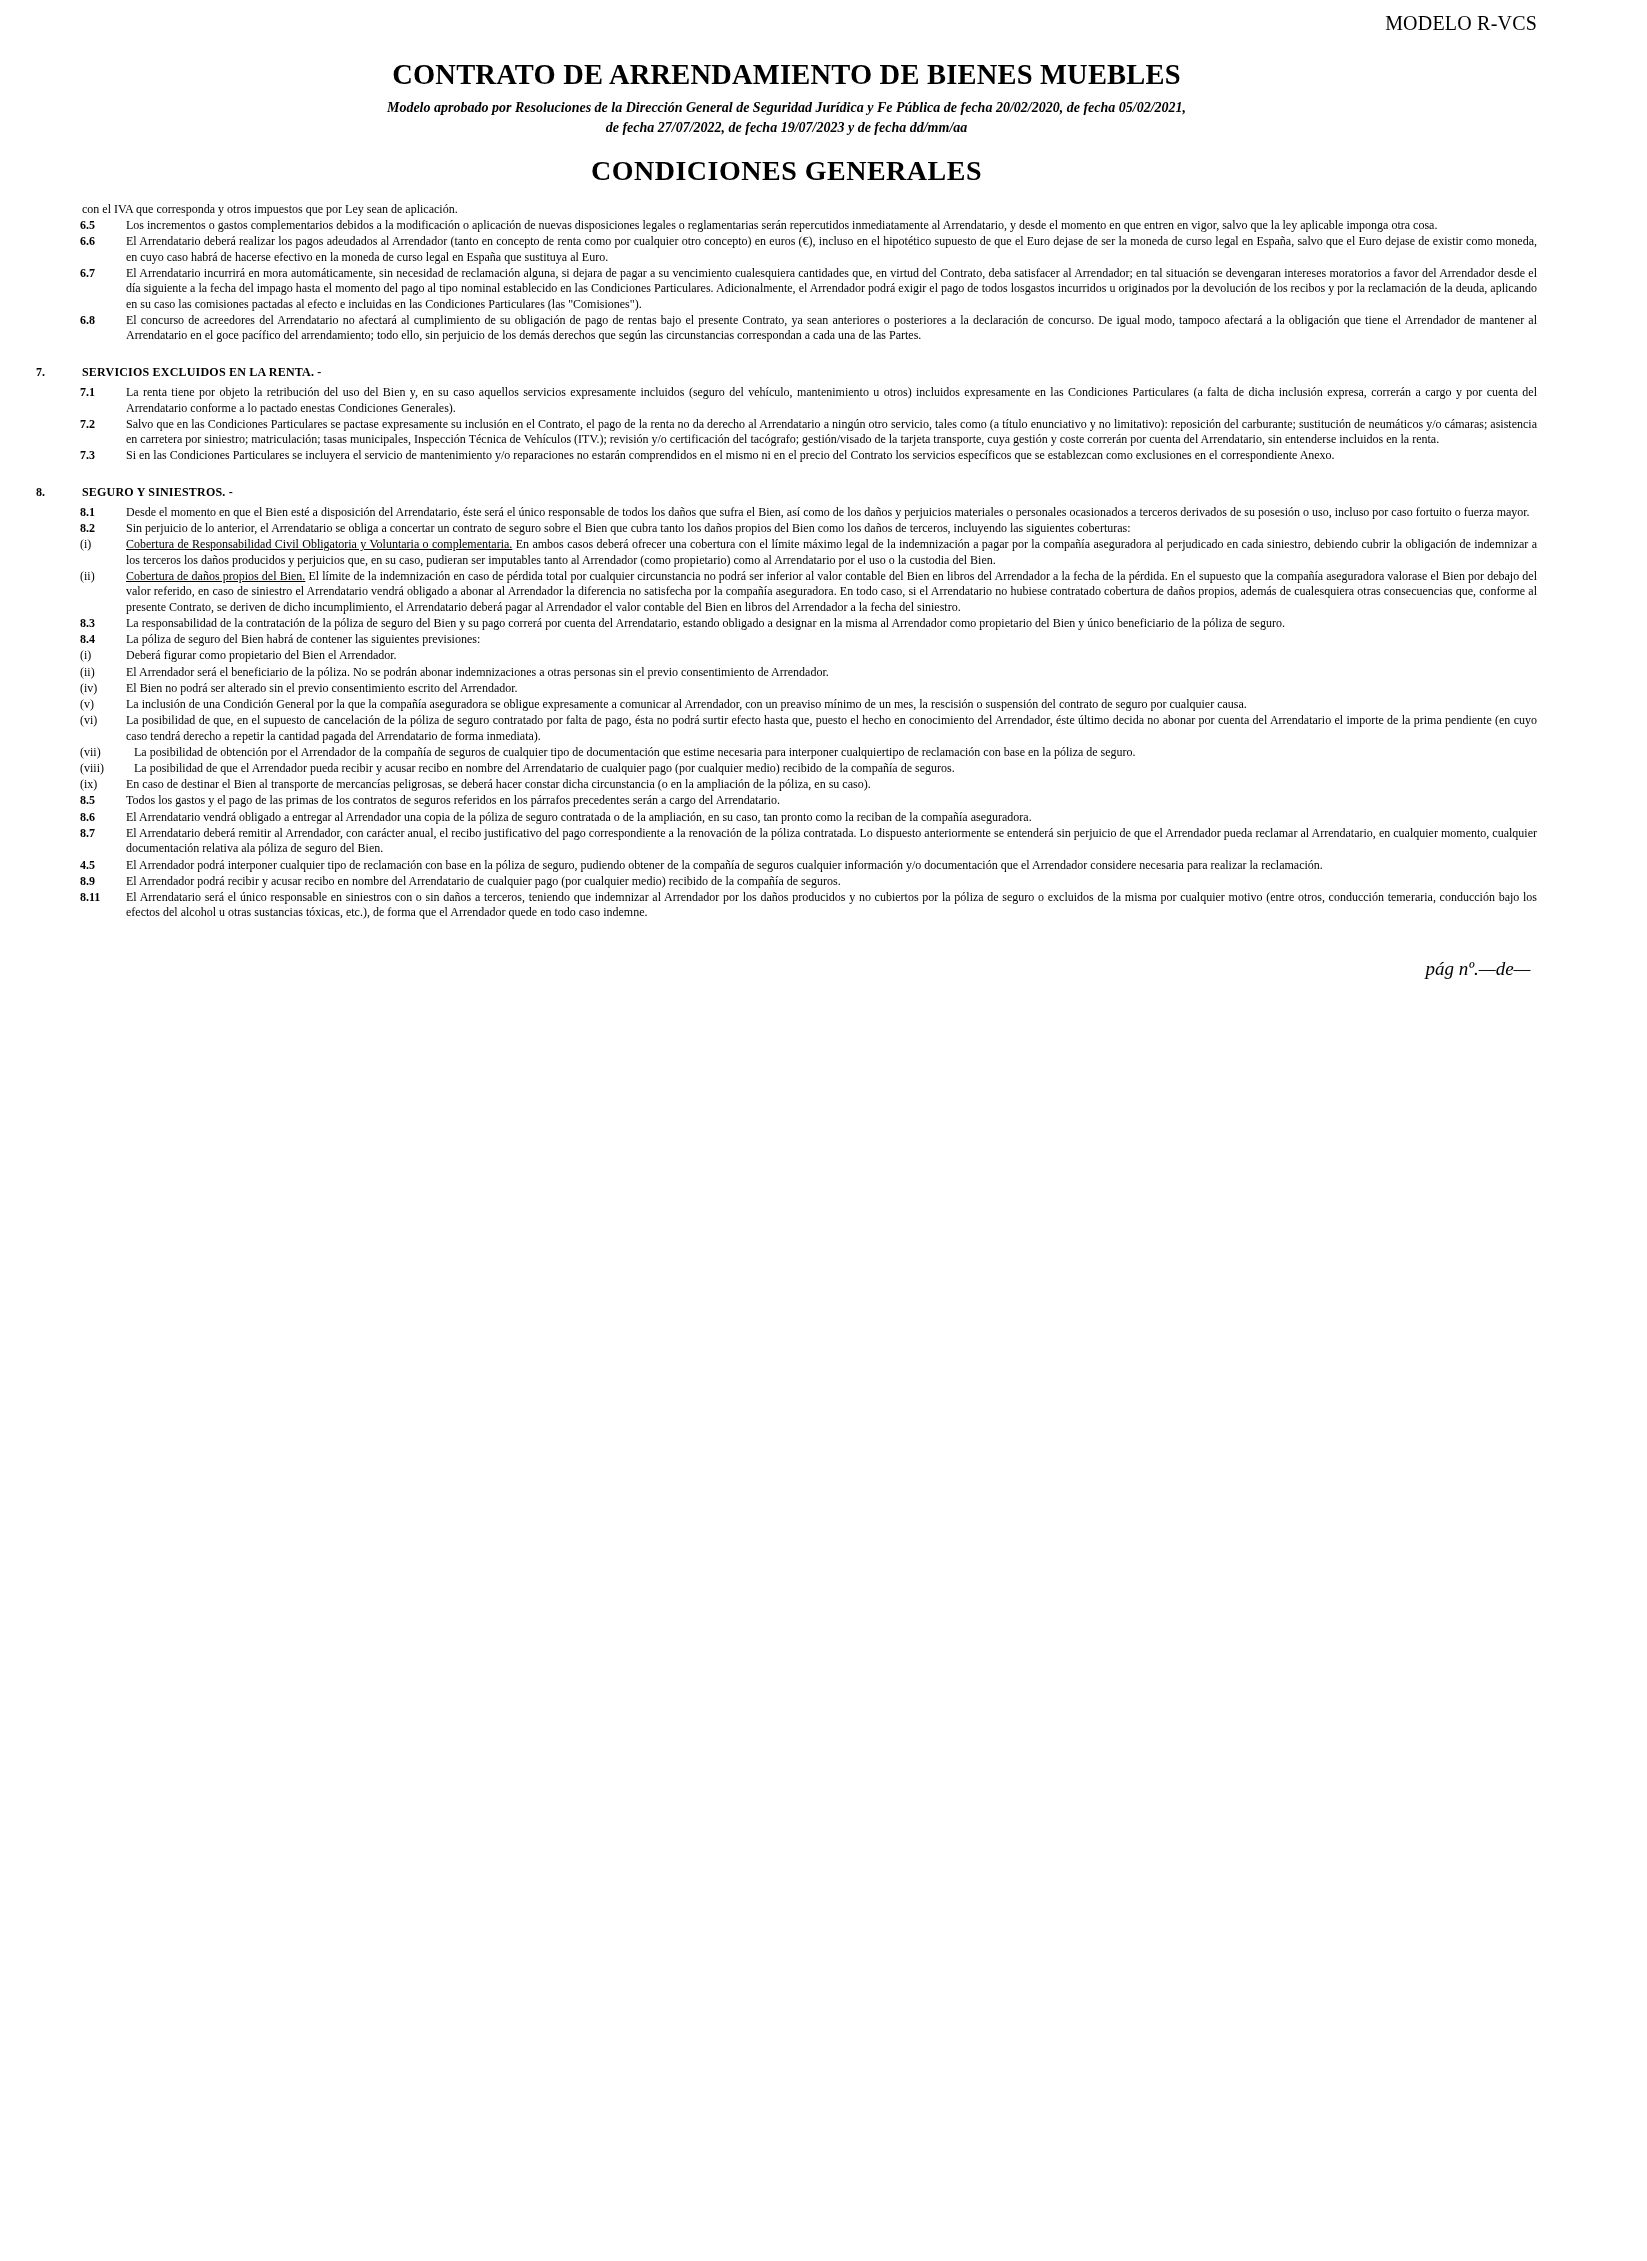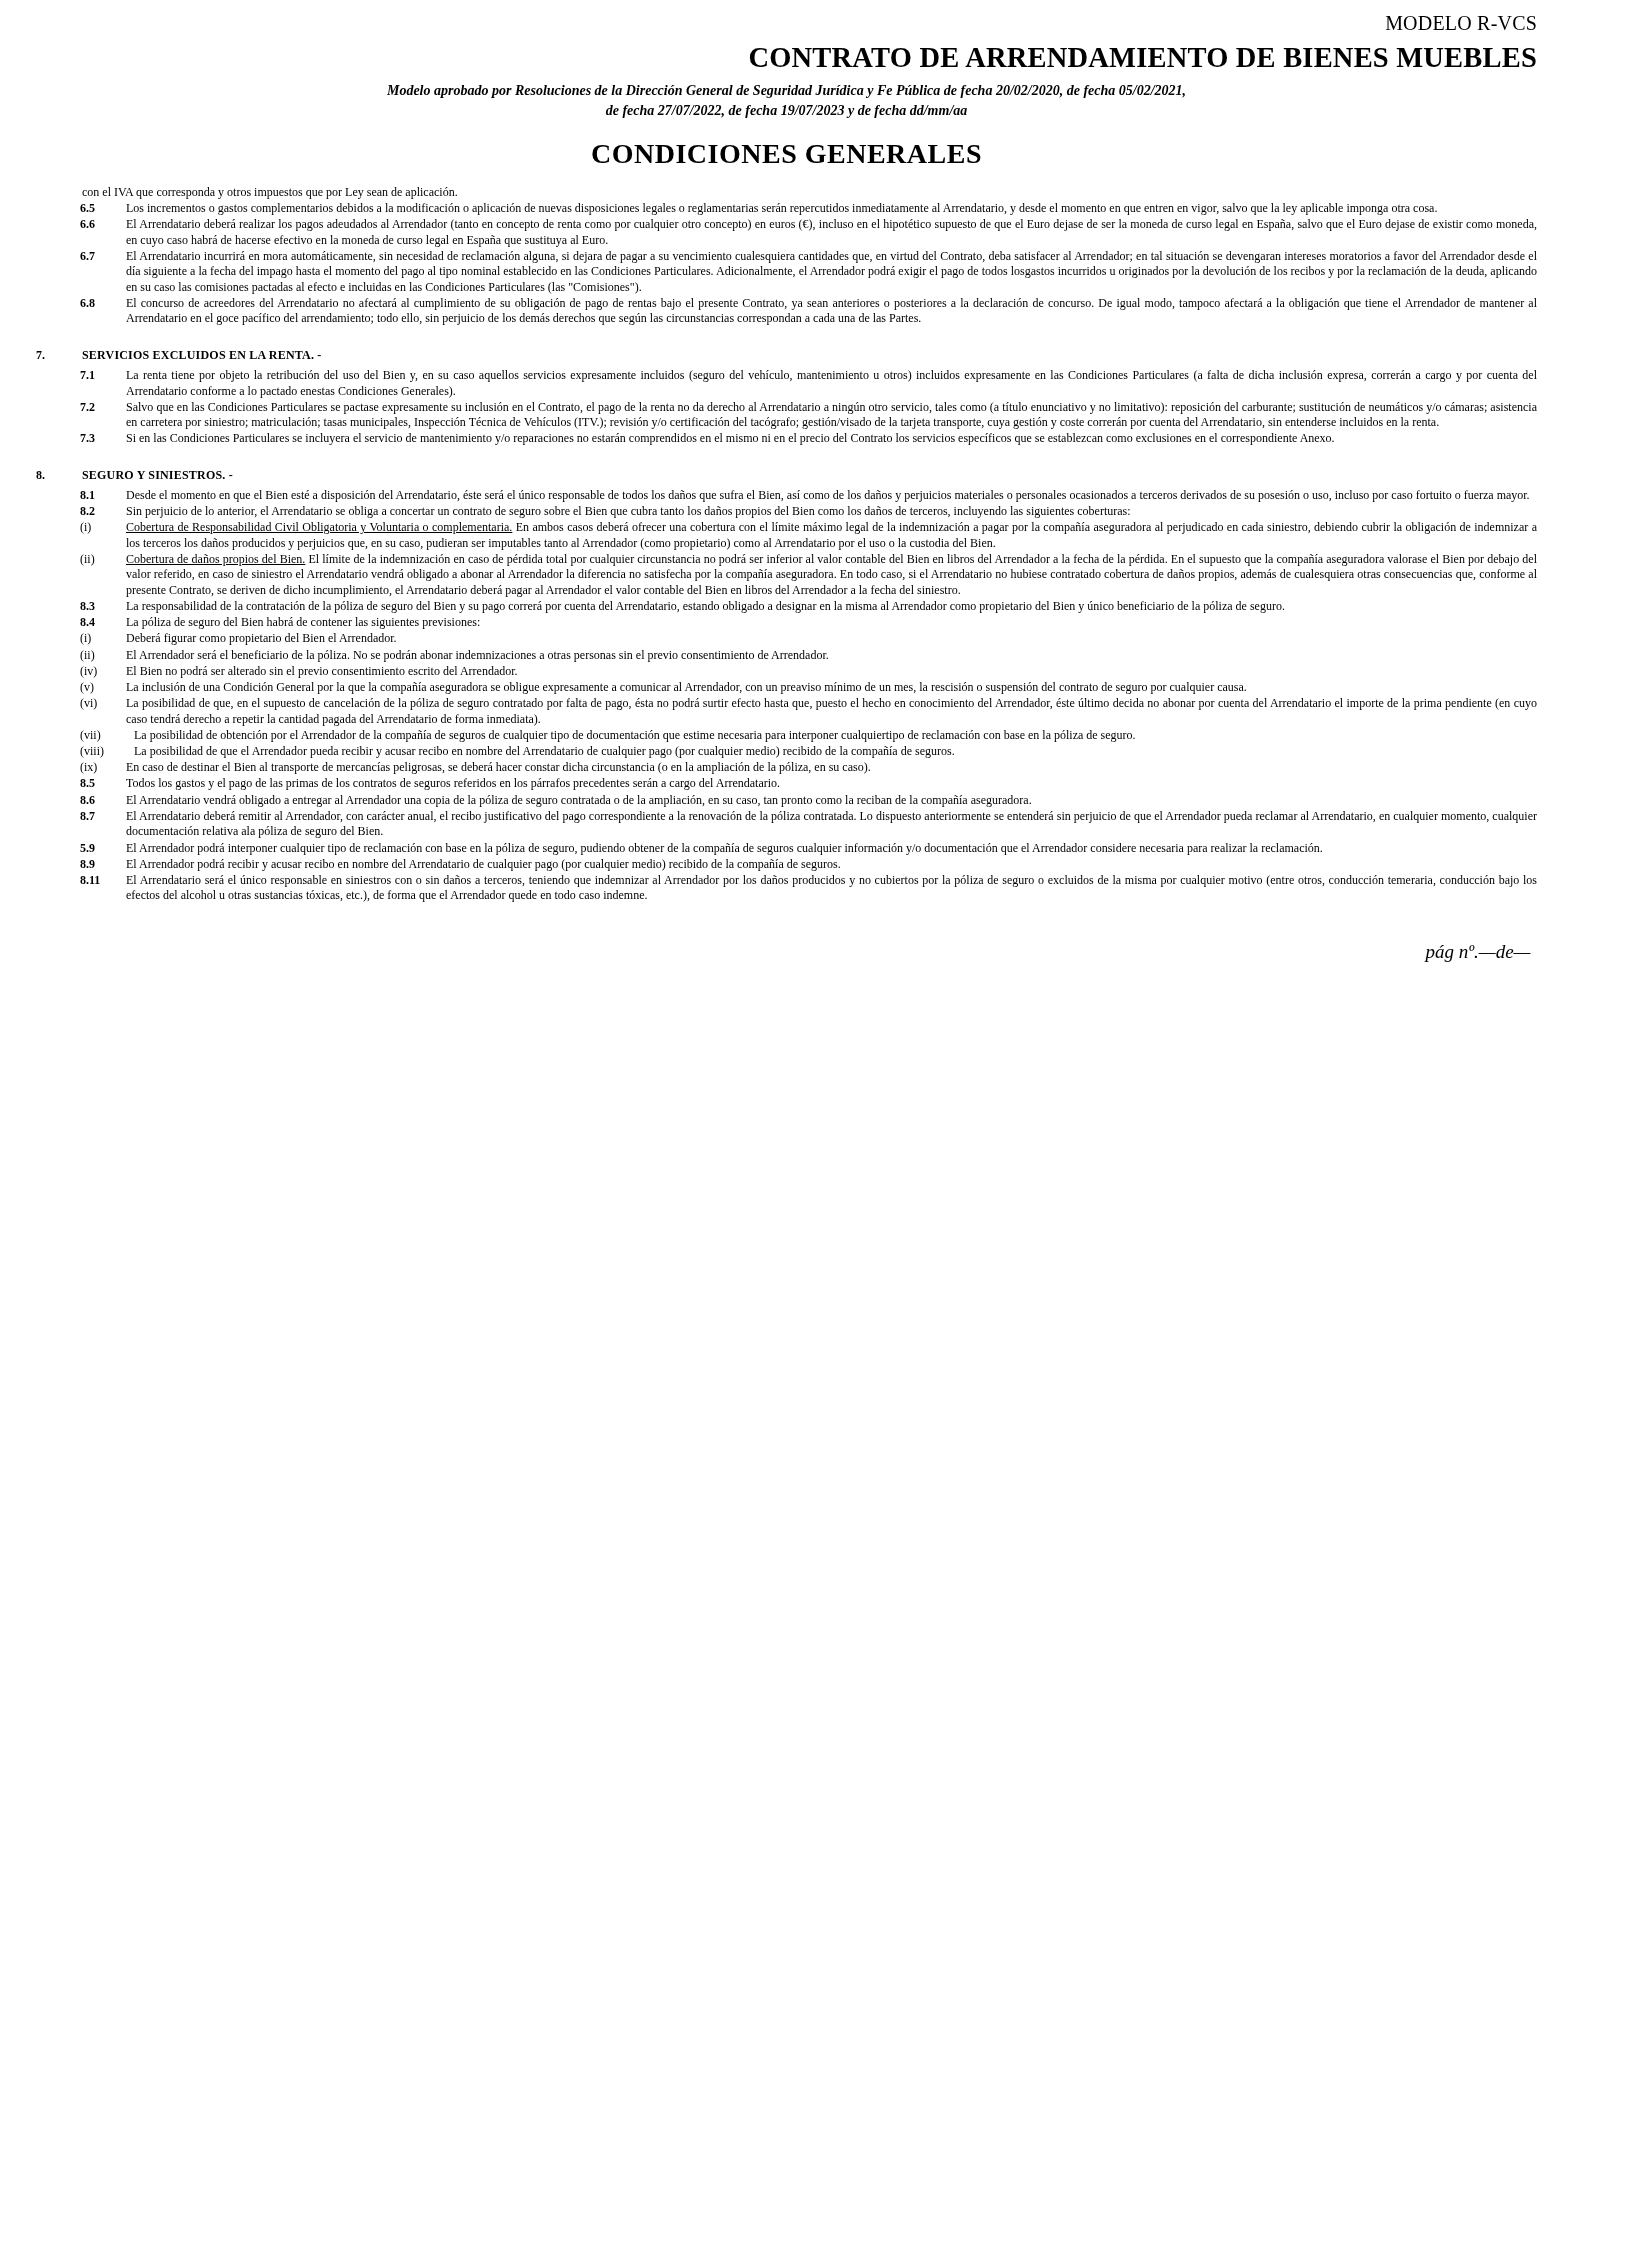--- a/index.html
+++ b/index.html
@@ -21,25 +21,25 @@
     position: relative;
     border-radius: 6px;
   }
   .doc-ref {
     text-align: right;
     font-size: 20px;
     line-height: 1.22;
     letter-spacing: 0.2px;
   }
   .title-main {
-    text-align: right;
+    text-align: center;
     font-size: 28.5px;
     font-weight: bold;
     letter-spacing: 0.2px;
-    margin-top: 6px;
+    margin-top: 23px;
   }
   .title-sub {
     text-align: center;
     font-size: 14px;
     font-weight: bold;
     font-style: italic;
     line-height: 1.4;
     margin-top: 7.3px;
     padding: 0 49px;
   }
@@ -258,21 +258,21 @@
       <div class="num bold">8.6</div>
       <div class="txt">El Arrendatario vendrá obligado a entregar al Arrendador una copia de la póliza de seguro contratada o de la ampliación, en su caso, tan pronto como la reciban de la compañía aseguradora.</div>
     </div>
 
     <div class="clause">
       <div class="num bold">8.7</div>
       <div class="txt">El Arrendatario deberá remitir al Arrendador, con carácter anual, el recibo justificativo del pago correspondiente a la renovación de la póliza contratada. Lo dispuesto anteriormente se entenderá sin perjuicio de que el Arrendador pueda reclamar al Arrendatario, en cualquier momento, cualquier documentación relativa ala póliza de seguro del Bien.</div>
     </div>
 
     <div class="clause">
-      <div class="num bold">5.9</div>
+      <div class="num bold">4.5</div>
       <div class="txt">El Arrendador podrá interponer cualquier tipo de reclamación con base en la póliza de seguro, pudiendo obtener de la compañía de seguros cualquier información y/o documentación que el Arrendador considere necesaria para realizar la reclamación.</div>
     </div>
 
     <div class="clause">
       <div class="num bold">8.9</div>
       <div class="txt">El Arrendador podrá recibir y acusar recibo en nombre del Arrendatario de cualquier pago (por cualquier medio) recibido de la compañía de seguros.</div>
     </div>
 
 
     <div class="clause">

